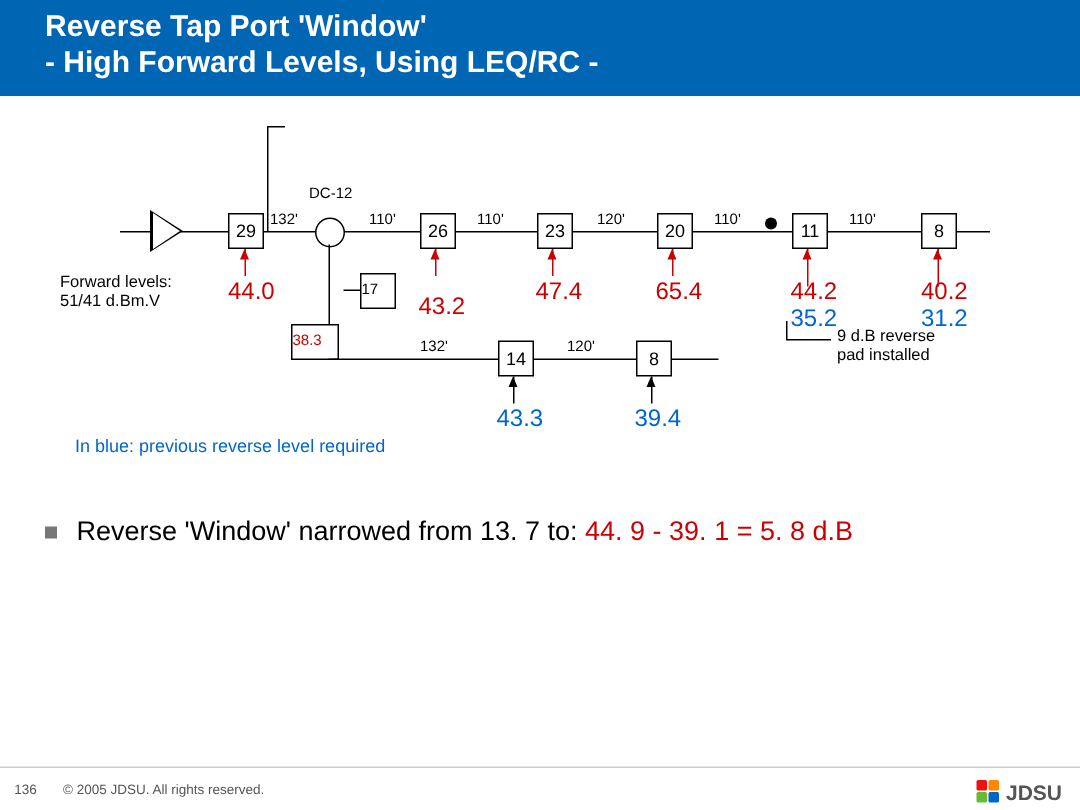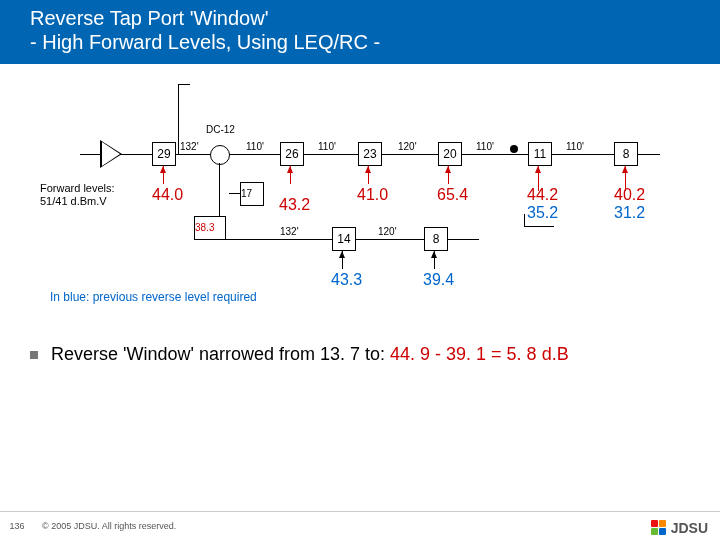--- a/index.html
+++ b/index.html
@@ -1,16 +1,16 @@
 <!DOCTYPE html>
 <html><head>
 <meta charset="utf-8">
 <style>
 body{margin:0;font-family:Arial,sans-serif;background:#fff;width:720px;height:540px;position:relative;overflow:hidden}
-.header{background:#0066b3;color:#fff;padding:6px 30px 10px;font-size:20px;font-weight:normal;line-height:1.2}
+.header{background:#0066b3;color:#fff;padding:6px 30px 10px;font-size:20px;font-weight:bold;line-height:1.2}
 .diagram{position:relative;height:260px;margin-top:10px}
 .note{position:absolute;font-size:11px;color:#000;line-height:1.2}
 .tap{position:absolute;width:22px;height:22px;border:1px solid #000;text-align:center;line-height:22px;font-size:12px;background:#fff}
 .eq{position:absolute;width:22px;height:22px;border:1px solid #000;text-align:left;line-height:22px;font-size:10px;background:#fff}
 .circ{position:absolute;width:18px;height:18px;border:1px solid #000;border-radius:50%;background:#fff}
 .lbl{position:absolute;font-size:10px;color:#000}
 .red{color:#c00}
 .line{position:absolute;background:#000;height:1px}
 .vline{position:absolute;background:#000;width:1px}
 .arrow-up{position:absolute;width:0;height:0;border-left:3px solid transparent;border-right:3px solid transparent;border-bottom:7px solid #c00}
@@ -68,21 +68,21 @@
   <div class="vline" style="left:163px;top:92px;height:18px;background:#c00"></div>
   <div class="arrow-up" style="left:160px;top:92px"></div>
   <div class="val red" style="left:152px;top:112px">44.0</div>
 
   <div class="vline" style="left:290px;top:92px;height:18px;background:#c00"></div>
   <div class="arrow-up" style="left:287px;top:92px"></div>
   <div class="val red" style="left:279px;top:122px">43.2</div>
 
   <div class="vline" style="left:368px;top:92px;height:18px;background:#c00"></div>
   <div class="arrow-up" style="left:365px;top:92px"></div>
-  <div class="val red" style="left:357px;top:112px">41.0</div>
+  <div class="val red" style="left:357px;top:112px">47.4</div>
 
   <div class="vline" style="left:448px;top:92px;height:18px;background:#c00"></div>
   <div class="arrow-up" style="left:445px;top:92px"></div>
   <div class="val red" style="left:437px;top:112px">65.4</div>
 
   <div class="vline" style="left:538px;top:92px;height:25px;background:#c00"></div>
   <div class="arrow-up" style="left:535px;top:92px"></div>
   <div class="val" style="left:527px;top:112px"><span class="red">44.2</span><br><span style="color:#06c">35.2</span></div>
 
   <div class="vline" style="left:625px;top:92px;height:25px;background:#c00"></div>
@@ -104,20 +104,24 @@
 
   <div class="vline" style="left:342px;top:177px;height:18px"></div>
   <div class="arrow-up blk" style="left:339px;top:177px"></div>
   <div class="val" style="left:331px;top:197px;color:#06c">43.3</div>
 
   <div class="vline" style="left:434px;top:177px;height:18px"></div>
   <div class="arrow-up blk" style="left:431px;top:177px"></div>
   <div class="val" style="left:423px;top:197px;color:#06c">39.4</div>
 
   <div class="line" style="left:524px;top:152px;width:30px"></div>
+  <div class="note" style="left:558px;top:144px">
+    <div>9 d.B reverse</div>
+      <div>pad installed</div>
+  </div>
   <div class="vline" style="left:524px;top:140px;height:12px"></div>
 
   <div class="note" style="left:50px;top:216px;color:#06c;font-size:12px">In blue: previous reverse level required</div>
 </div>
 
 <div class="bullet-sec">
   <span class="sq"></span>
   <span>Reverse 'Window' narrowed from 13. 7 to: </span><span class="red">44. 9 - 39. 1 = 5. 8 d.B</span>
 </div>
 

